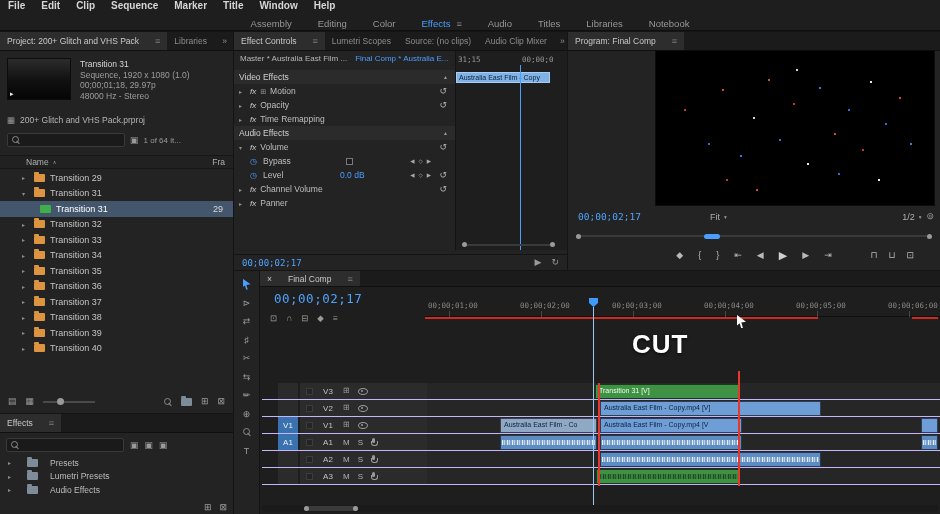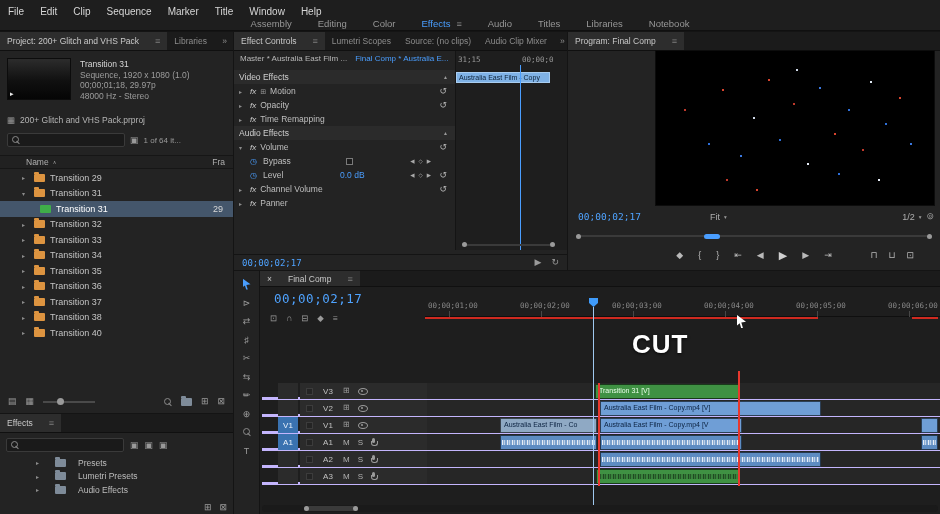--- a/index.html
+++ b/index.html
@@ -3,21 +3,21 @@
 <meta charset="utf-8">
 <style>
   html,body{margin:0;padding:0;background:#0e0e0e;}
   *{box-sizing:border-box;}
   #app{position:relative;width:940px;height:514px;background:#141414;overflow:hidden;
        font-family:"Liberation Sans",sans-serif;font-size:9px;color:#c8c8c8;}
   .abs{position:absolute;}
   .panel{position:absolute;background:#232323;overflow:hidden;}
   
   #menubar{position:absolute;left:0;top:0;width:940px;height:17px;background:#1e1e1e;
-           display:flex;align-items:flex-end;font-size:10px;color:#d6d6d6;}
+           display:flex;align-items:flex-start;font-size:10px;color:#d6d6d6;font-weight:bold;}
   #menubar span{padding:0 8px;cursor:default;}
   #wsbar{position:absolute;left:0;top:17px;width:940px;height:14px;background:#1e1e1e;
          border-bottom:1px solid #101010;display:flex;align-items:center;justify-content:center;
          gap:26px;font-size:9.5px;color:#979797;}
   #wsbar .active{color:#4a9eff;}
   #wsbar .ham{color:#8a8a8a;margin-left:-20px;}
   
   .tabbar{display:flex;height:19px;background:#1b1b1b;border-bottom:1px solid #101010;
           font-size:8.5px;color:#8d8d8d;align-items:stretch;white-space:nowrap;}
   .tab{display:flex;align-items:center;gap:16px;padding:0 7px;}
@@ -65,21 +65,21 @@
   .prow.sel{background:#44566b;color:#fff;}
   .prow .fraval{margin-left:auto;padding-right:10px;color:#d8d8d8;}
   .ptools{position:absolute;left:0;bottom:3px;right:0;height:17px;display:flex;align-items:center;gap:9px;padding:0 8px;}
   .ptools .zoomline{width:52px;height:2px;background:#4a4a4a;position:relative;}
   .ptools .zoomline::before{content:"";position:absolute;left:14px;top:-2.5px;width:7px;height:7px;border-radius:50%;background:#9a9a9a;}
   .ptools .right{margin-left:auto;display:flex;gap:9px;align-items:center;}
   
   #effects-panel{left:0;top:414px;width:233px;height:100px;}
   .fx-search{position:absolute;left:6px;top:24px;right:6px;display:flex;align-items:center;gap:6px;}
   .fx-rows{position:absolute;left:0;top:42px;right:0;}
-  .erow{display:flex;align-items:center;gap:12px;height:13.5px;padding-left:8px;font-size:8.5px;color:#bdbdbd;margin-left:28px;}
+  .erow{display:flex;align-items:center;gap:12px;height:13.5px;padding-left:8px;font-size:8.5px;color:#bdbdbd;}
   .erow .chev{width:7px;font-size:6px;color:#8a8a8a;}
   .fx-bottom{position:absolute;right:6px;bottom:2px;display:flex;gap:8px;}
   
   #ec-panel{left:234px;top:32px;width:333px;height:238px;}
   .ec-body{position:absolute;left:0;top:19px;right:0;bottom:0;}
   .bcrow{position:absolute;left:6px;top:3px;display:flex;gap:8px;font-size:8px;color:#b8b8b8;white-space:nowrap;}
   .bcrow .comp{color:#4a9eff;}
   .ec-div{position:absolute;left:221px;top:0;bottom:20px;width:1px;background:#141414;}
   .mini{position:absolute;left:222px;top:0;right:0;bottom:20px;background:#1e1e1e;}
   .mini .rl{position:absolute;top:4px;font-size:7.5px;color:#9a9a9a;font-family:"DejaVu Sans Mono",monospace;}
@@ -130,21 +130,21 @@
   .tl-tc{position:absolute;left:14px;top:20px;font-size:12.5px;letter-spacing:.5px;}
   .tl-icons{position:absolute;left:10px;top:42px;display:flex;gap:9px;font-size:8.5px;color:#9a9a9a;}
   .ruler{position:absolute;left:165px;right:0;top:26px;height:20px;border-bottom:1px solid #0f0f0f;}
   .rlabel{position:absolute;top:4px;font-size:7.5px;color:#8a8a8a;font-family:"DejaVu Sans Mono",monospace;}
   .rticks{position:absolute;left:165px;top:40px;width:515px;height:6px;
           background:repeating-linear-gradient(90deg,#474747 0 1px,transparent 1px 92px);background-position:24px 0;}
   .rbar{position:absolute;top:46px;height:2px;background:#cf2a20;}
   .cut-overlay{position:absolute;left:372px;top:58px;font-size:26px;font-weight:bold;color:#fff;letter-spacing:1px;text-shadow:0 1px 3px rgba(0,0,0,.8);}
   .mouse-cursor{position:absolute;left:477px;top:44px;width:9px;height:13px;background:#fff;
                 clip-path:polygon(0 0,100% 52%,48% 58%,66% 100%,46% 100%,30% 64%,0 80%);filter:drop-shadow(0 0 1px #000);z-index:9;}
-  .trow{position:absolute;left:2px;width:678px;height:17px;border-bottom:3px solid #c4b5fd;}
+  .trow{position:absolute;left:2px;width:678px;height:17px;border-bottom:1px solid #c4b5fd;}
   .patch{position:absolute;left:16px;width:20px;height:16px;background:#2b2b2b;display:flex;align-items:center;justify-content:center;font-size:8px;color:#8e8e8e;}
   .patch.on{background:#3a72b0;color:#eaf2fc;}
   .thead{position:absolute;left:38px;width:127px;height:16px;background:#2b2b2b;display:flex;align-items:center;gap:8px;padding-left:6px;font-size:8px;color:#b2b2b2;}
   .thead .tname{width:14px;text-align:center;color:#c2c2c2;}
   .lane{position:absolute;left:165px;right:0;top:0;height:16px;background:#262626;}
   .clip{position:absolute;height:15px;border:1px solid rgba(0,0,0,.6);border-radius:1px;font-size:7px;line-height:12px;
         overflow:hidden;white-space:nowrap;padding:0 3px;z-index:5;}
   .clip.green{background:#3f9143;color:#eaffea;}
   .clip.blue{background:#6f9ed6;color:#0b2240;}
   .clip.blue-light{background:#8fa9c4;color:#0b2240;}
@@ -273,20 +273,25 @@
             <span>Transition 37</span>
           </div>
         <div class="prow">
             <span class="chev">▸</span>
             <span class="folder"></span>
             <span>Transition 38</span>
           </div>
         <div class="prow">
             <span class="chev">▸</span>
             <span class="folder"></span>
+            <span>Transition 39</span>
+          </div>
+        <div class="prow">
+            <span class="chev">▸</span>
+            <span class="folder"></span>
             <span>Transition 40</span>
           </div>
       </div>
       <div class="ptools">
         <span class="glyph">▤</span>
         <span class="glyph">▦</span>
         <span class="zoomline"></span>
         <span class="right">
           <span class="mag"></span>
           <span class="folder gray"></span>

